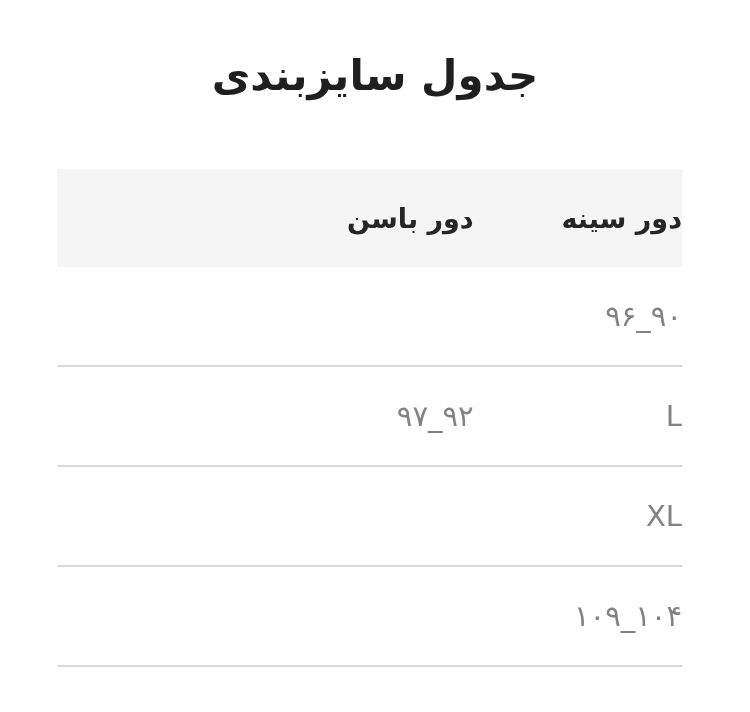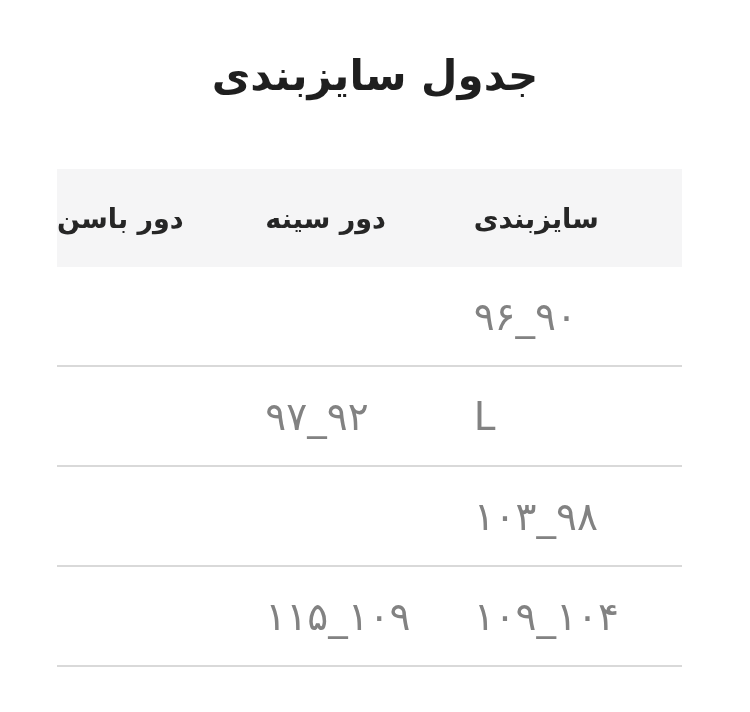--- a/index.html
+++ b/index.html
@@ -33,51 +33,50 @@
   .row {
     display: grid;
     grid-template-columns: 1fr 1fr 1fr; 
     height: 98px;
     align-items: center;
   }
   .thead {
     background: #f5f5f6;
   }
   .th {
-    text-align: left;
+    text-align: right;
     font-size: 27px;
     font-weight: 700;
     color: #262626;
   }
   .tbody .row {
     border-bottom: 2px solid #d9d9d9;
   }
   .td {
-    text-align: left;
-    font-size: 39px;
+    text-align: right;
+    font-size: 29px;
     font-weight: 400;
     color: #828282;
   }
   
   .ltr-isolate {
     direction: ltr;
     unicode-bidi: isolate;
   }
 </style>
 </head>
 <body>
 
 <div class="page">
 
   <h1 class="title">جدول سایزبندی</h1>
 
   <div class="size-table">
 
     <div class="row thead">
-      <div class="th">سایزبندی</div>
       <div class="th">دور سینه</div>
       <div class="th">دور باسن</div>
     </div>
 
     <div class="tbody">
 
       <div class="row">
         <div class="td">
           <span class="ltr-isolate">۹۶_۹۰</span>
         </div>
@@ -87,28 +86,25 @@
         <div class="td">
           <span class="ltr-isolate">L</span>
         </div>
         <div class="td">
           <span class="ltr-isolate">۹۷_۹۲</span>
         </div>
       </div>
 
       <div class="row">
         <div class="td">
-          <span class="ltr-isolate">۱۰۳_۹۸</span>
+          <span class="ltr-isolate">XL</span>
         </div>
       </div>
 
       <div class="row">
         <div class="td">
           <span class="ltr-isolate">۱۰۹_۱۰۴</span>
-        </div>
-        <div class="td">
-          <span class="ltr-isolate">۱۱۵_۱۰۹</span>
         </div>
       </div>
 
     </div>
   </div>
 </div>
 
 </body></html>

